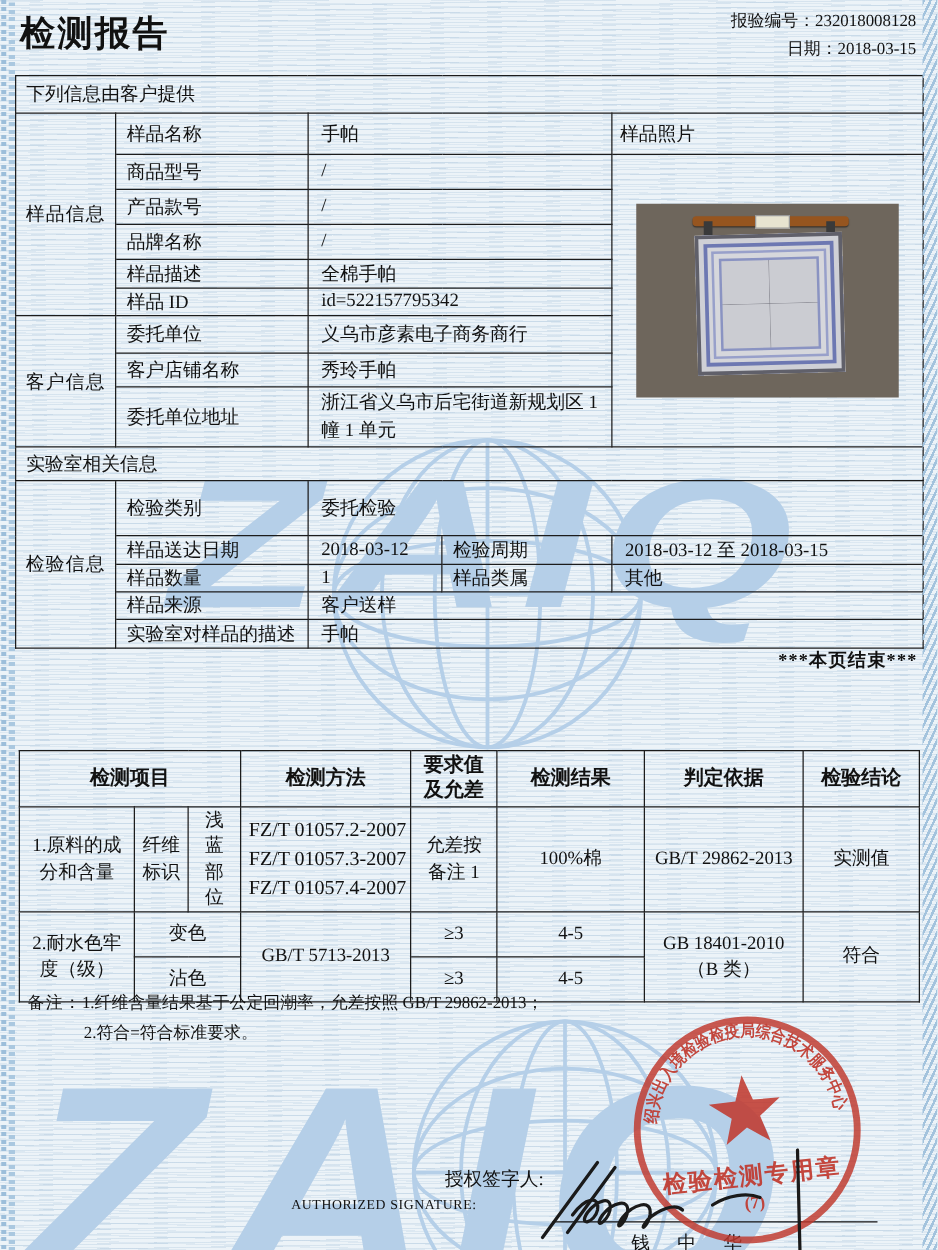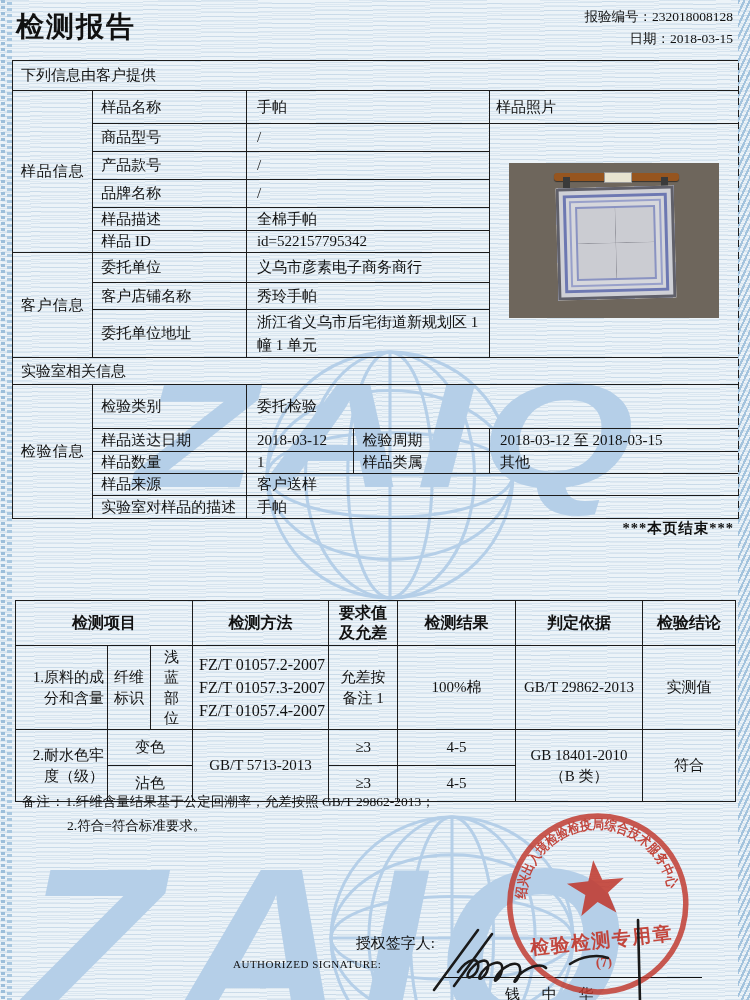--- a/index.html
+++ b/index.html
@@ -51,21 +51,21 @@
   .t1{left:12px;top:60px;width:727px;}
   .t2{left:15px;top:600px;width:720px;}
   td,th{border:1.5px solid #1c1c1c;padding:1px 6px;font-size:15px;font-weight:normal;
         vertical-align:middle;overflow:hidden;background:transparent;}
   .t1 .group{text-align:center;letter-spacing:1px;}
   .t1 .lbl{padding-left:8px;}
   .t1 .val{padding-left:10px;}
   .t1 .secbar{padding-left:8px;font-size:15px;}
   .t2 th{font-size:16px;font-weight:bold;text-align:center;line-height:1.25;}
   .t2 td{text-align:center;line-height:1.35;}
-  .t2 .item{text-align:right;padding:1px 3px;}
+  .t2 .item{text-align:center;padding:1px 3px;}
   .methods div{font-size:16px;line-height:1.45;white-space:nowrap;}
   
   .photo-head{vertical-align:middle;}
   .photo-cell{vertical-align:middle;text-align:center;}
   .photo{
     position:relative;width:210px;height:155px;margin:0 auto;background:#6e665c;
   }
   .hanger-rod{position:absolute;left:45px;top:10px;width:125px;height:8px;background:#96551f;border-radius:3px;
     box-shadow:0 1px 1px rgba(0,0,0,.5);}
   .hanger-tag{position:absolute;left:95px;top:9px;width:26px;height:9px;background:#e8e4d0;border:1px solid #999;}

